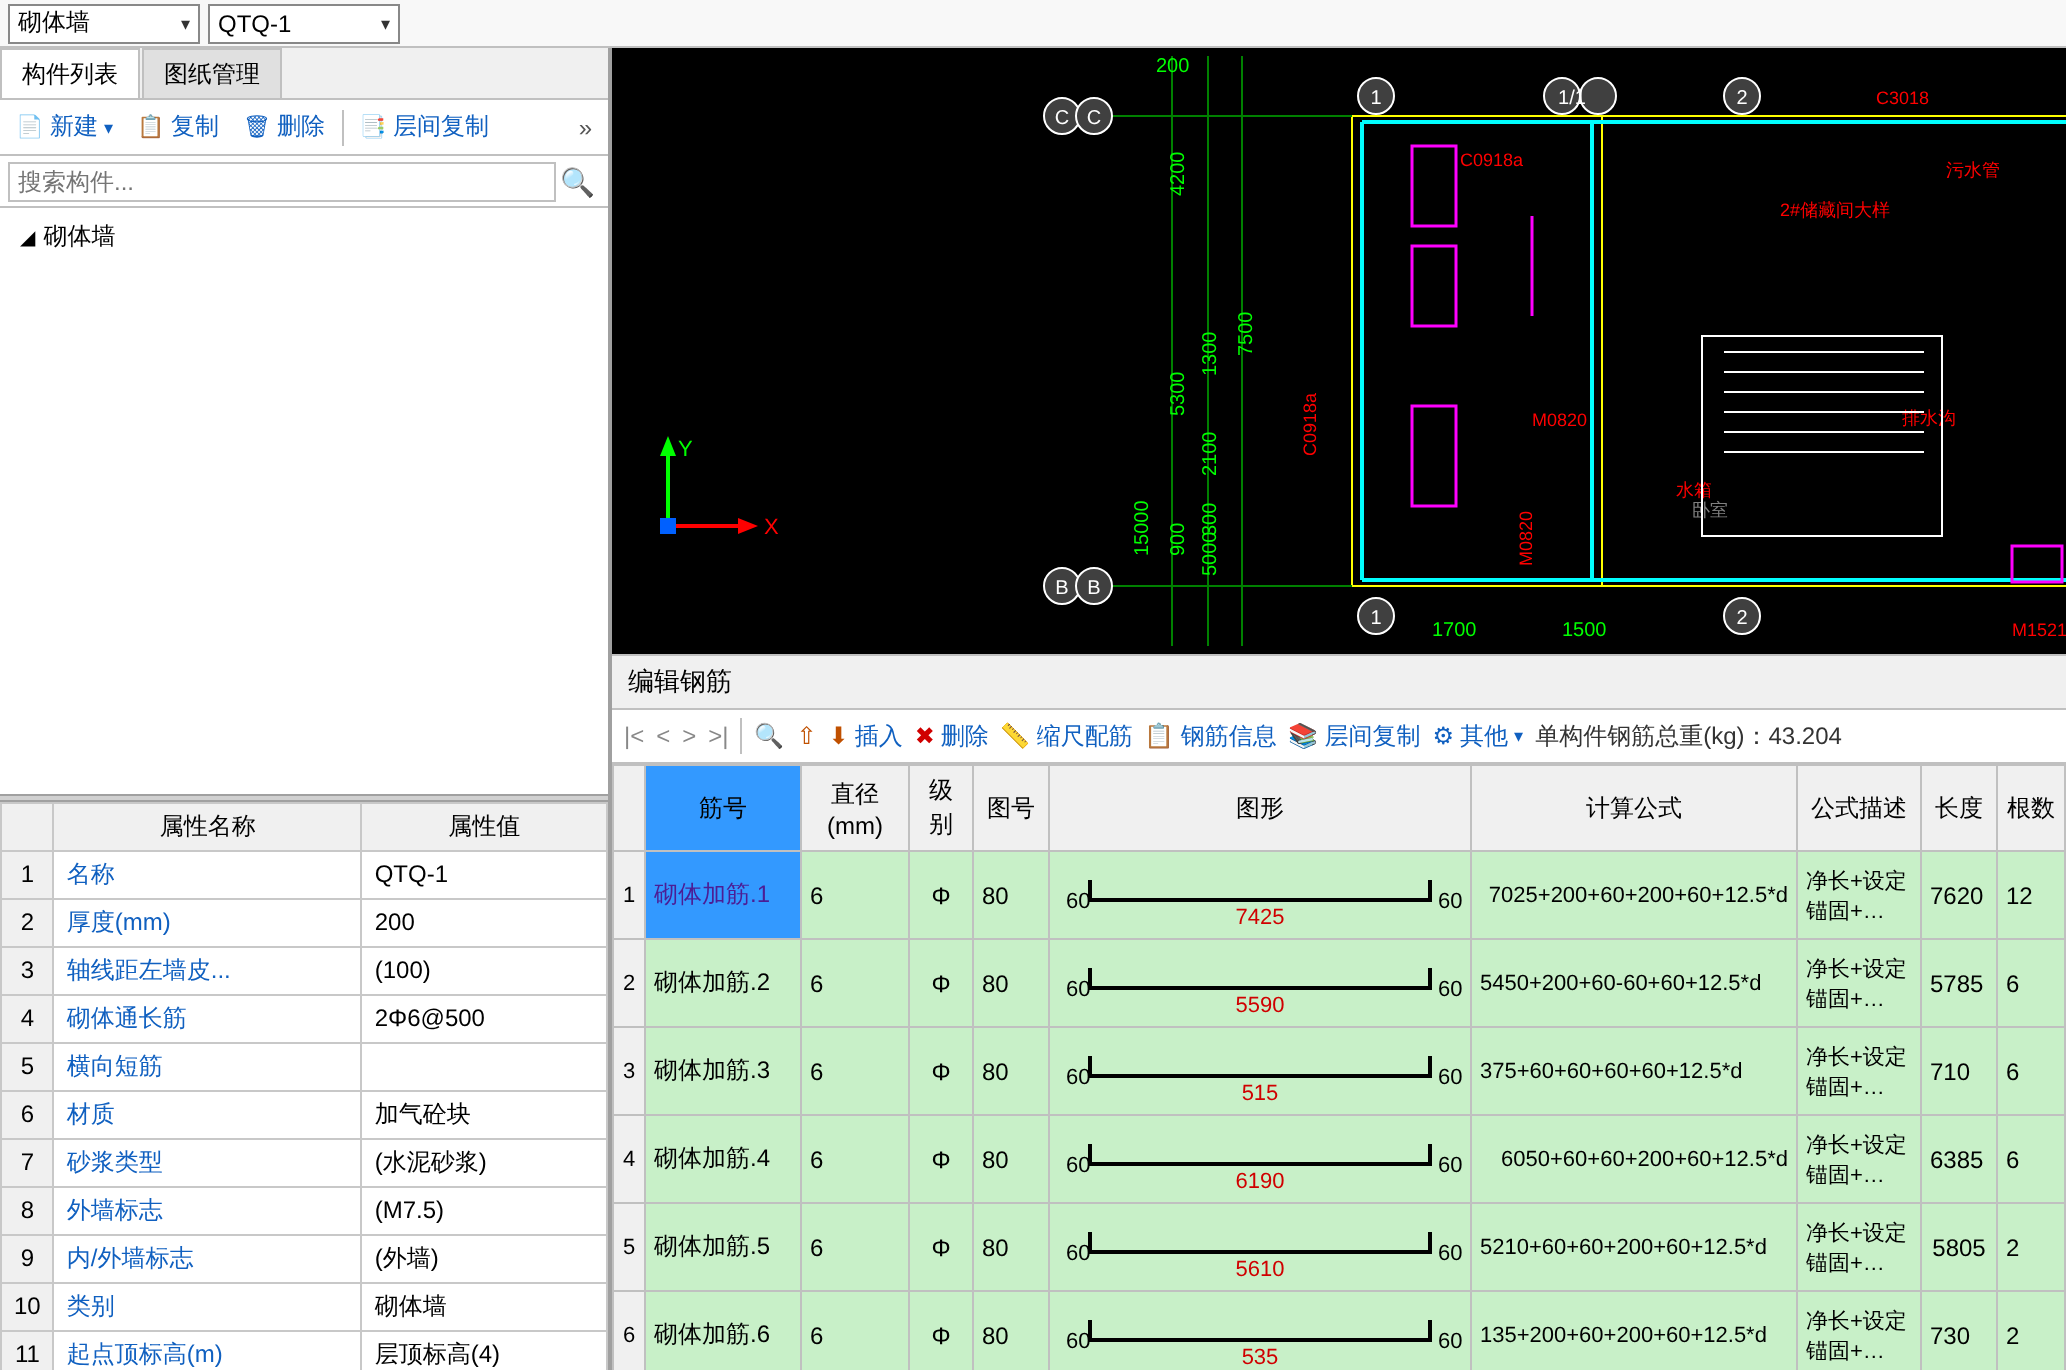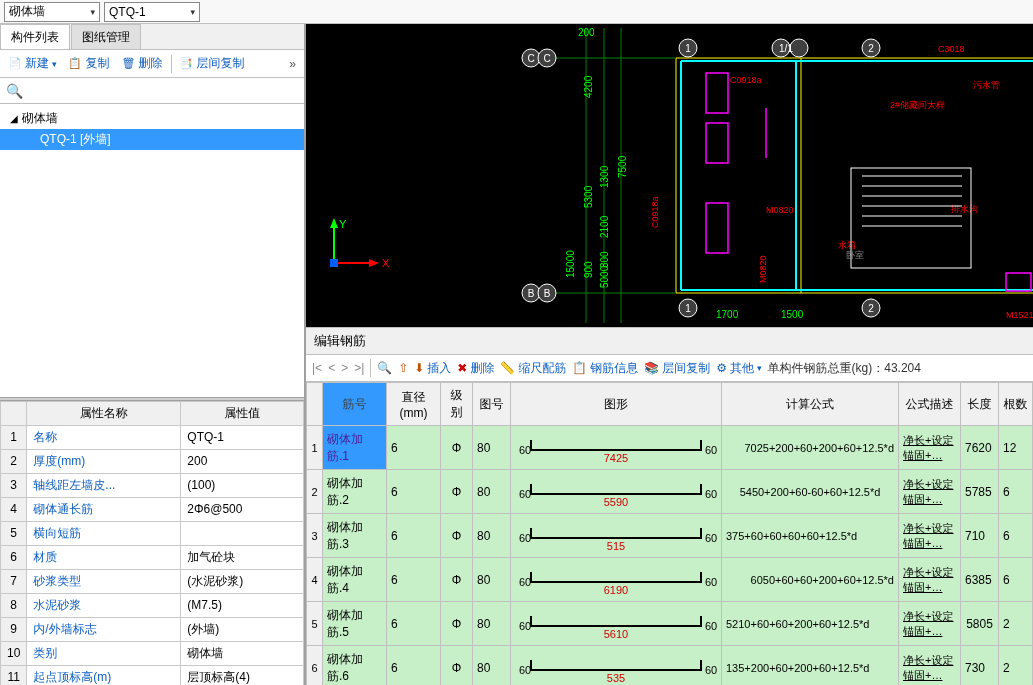--- a/index.html
+++ b/index.html
@@ -52,21 +52,21 @@
 
 .rebar-grid { flex: 1; overflow: auto; }
 .rebar-grid table { width: 100%; border-collapse: collapse; font-size: 12px; }
 .rebar-grid th { background: #f0f0f0; border: 1px solid #c0c0c0; padding: 4px 4px; font-weight: normal; position: sticky; top:0; }
 .rebar-grid td { border: 1px solid #c0c0c0; padding: 0 4px; text-align: center; background: #c8f0c8; height:44px; }
 .rebar-grid td.rownum { background: #f0f0f0; width:16px; font-size:11px; }
 .rebar-grid td.name { text-align:left; }
 .rebar-grid td.name.sel { background:#3399ff; color:#4c1d95; }
 .rebar-grid td.shape { background:#c8f0c8; padding:0; }
 .shape-svg { display:block; margin:auto; }
-.rebar-grid td.desc { text-align:left; font-size:11px; width:62px;text-decoration:underline; }
+.rebar-grid td.desc { text-align:left; font-size:11px; width:62px; }
 </style>
 </head>
 <body>
 
 <div class="app">
   <div class="topbar">
     <div class="combo" style="width:96px">
         <span>砌体墙</span>
         <span class="arrow">▾</span>
       </div>
@@ -98,29 +98,29 @@
           </div>
         <div class="tb-sep"></div>
         <div class="tb-btn">
             <span class="ic">📑</span>
             <span>层间复制</span>
           </div>
         <span style="flex:1"></span>
         <span style="color:#555;padding:0 4px">»</span>
       </div>
       <div class="search">
+        <input placeholder="搜索构件..." style="">
         <span class="sicon">🔍</span>
       </div>
       <div class="tree">
         <div class="tree-node">
             <span style="font-size:10px">◢</span>
             <span>砌体墙</span>
           </div>
         <div id="tree-items">
-            <div class="tree-child sel">QTQ-1 [外墙]</div>
           </div>
       </div>
 
       <div class="splitter-h"></div>
 
       <div class="prop-grid">
         <table>
           <thead>
               <tr>
             <th style="width:26px"></th>
@@ -159,21 +159,21 @@
                 <td class="pname">材质</td>
                 <td>加气砼块</td>
               </tr>
               <tr>
                 <td class="rownum">7</td>
                 <td class="pname">砂浆类型</td>
                 <td>(水泥砂浆)</td>
               </tr>
               <tr>
                 <td class="rownum">8</td>
-                <td class="pname">水泥砂浆</td>
+                <td class="pname">外墙标志</td>
                 <td>(M7.5)</td>
               </tr>
               <tr>
                 <td class="rownum">9</td>
                 <td class="pname">内/外墙标志</td>
                 <td>(外墙)</td>
               </tr>
               <tr>
                 <td class="rownum">10</td>
                 <td class="pname">类别</td>
@@ -328,21 +328,21 @@
             <span style="font-size:9px">▾</span>
           </span>
         <span style="color:#333"><span>单构件钢筋总重(kg)：</span><span>43.204</span></span>
       </div>
 
       <div class="rebar-grid">
         <table>
           <thead>
               <tr>
             <th></th>
-            <th style="background:#3399ff;color:#404040;width:64px">筋号</th>
+            <th style="background:#3399ff;color:#000000;width:78px">筋号</th>
             <th style="width:54px">直径(mm)</th>
             <th style="width:32px">级别</th>
             <th style="width:38px">图号</th>
             <th style="width:189px">图形</th>
             <th>计算公式</th>
             <th style="width:62px">公式描述</th>
             <th style="width:38px">长度</th>
             <th style="width:34px">根数</th>
           </tr>
             </thead>
@@ -373,21 +373,21 @@
                 <td>Φ</td>
                 <td style="text-align:left">80</td>
                 <td class="shape">
                   <svg class="shape-svg" width="210" height="40" viewBox="0 0 210 40">
                     <path d="M20 12 L20 22 L190 22 L190 12" stroke="#000" stroke-width="2" fill="none"></path>
                     <text x="8" y="26" font-size="11" fill="#000">60</text>
                     <text x="105" y="34" font-size="11" fill="#d00000" text-anchor="middle">5590</text>
                     <text x="194" y="26" font-size="11" fill="#000">60</text>
                   </svg>
                 </td>
-                <td style="text-align:center;font-size:11px">5450+200+60-60+60+12.5*d</td>
+                <td style="text-align:left;font-size:11px">5450+200+60-60+60+12.5*d</td>
                 <td class="desc">净长+设定锚固+…</td>
                 <td style="text-align:left">5785</td>
                 <td style="text-align:left">6</td>
               </tr>
               <tr>
                 <td class="rownum">3</td>
                 <td class="name">砌体加筋.3</td>
                 <td style="text-align:left">6</td>
                 <td>Φ</td>
                 <td style="text-align:left">80</td>

